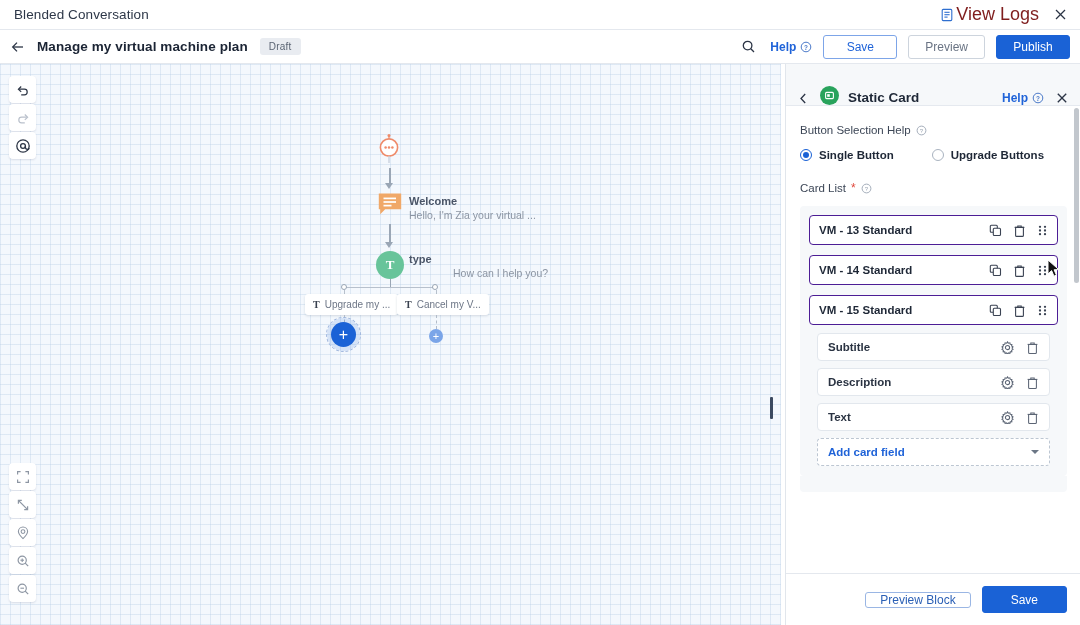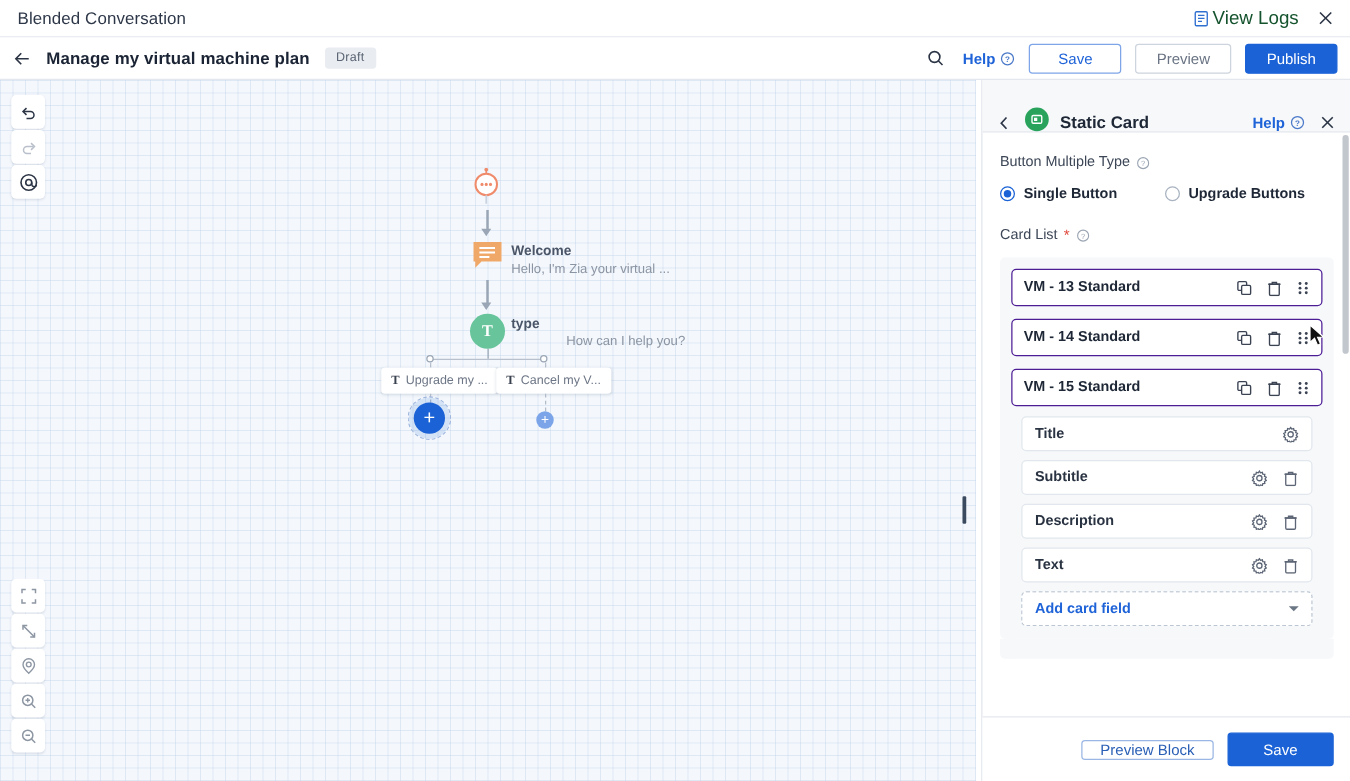--- a/index.html
+++ b/index.html
@@ -20,21 +20,21 @@
   .titlebar-name {
     margin-left: 14px;
     font-size: 13.5px; color: #2d3748; letter-spacing: .1px;
   }
   .titlebar-right {
     margin-left: auto; display: flex; align-items: center; gap: 14px;
     padding-right: 12px;
   }
   .viewlogs {
     display: flex; align-items: center; gap: 2px;
-    font-size: 15px; color: #14532d; cursor: pointer;
+    font-size: 18px; color: #7f1d1d; cursor: pointer;
   }
   .close-x { color: #2d3748; cursor: pointer; display:flex; }
 
   
   .subbar {
     position: absolute; top: 30px; left: 0; width: 1080px; height: 34px;
     background: #ffffff;
     border-bottom: 1px solid #e4e8ee;
     display: flex; align-items: center;
   }
@@ -479,21 +479,21 @@
           <line x1="11.2" y1="2.8" x2="2.8" y2="11.2" stroke="#2b3445" stroke-width="1.3"></line>
         </svg>
       </div>
     </div>
   </div>
 
   <div class="panel-body">
     <div class="panel-scroll">
 
       <div class="field-label">
-        <span>Button Multiple Type</span>
+        <span>Button Selection Help</span>
         <span style="display:flex">
           <svg width="11" height="11" viewBox="0 0 11 11" fill="none">
             <circle cx="5.5" cy="5.5" r="4.4" stroke="#9aa4b2" stroke-width=".9"></circle>
             <text x="5.5" y="8" font-size="6" fill="#9aa4b2" text-anchor="middle" font-family="Liberation Sans, sans-serif">?</text>
           </svg>
         </span>
       </div>
 
       <div class="radio-row">
         <div class="radio-item">
@@ -601,31 +601,20 @@
                   <circle cx="8" cy="6.5" r="1.15" fill="currentColor"></circle>
                 <circle cx="3" cy="10.2" r="1.15" fill="currentColor"></circle>
                   <circle cx="8" cy="10.2" r="1.15" fill="currentColor"></circle>
               </svg>
             </span>
           </span>
         </div>
 
         <div class="subfields">
 
-          <div class="sub-item">
-            <span class="sub-name">Title</span>
-            <span class="sub-icons">
-              <span class="icn-g">
-                <svg width="13" height="13" viewBox="0 0 13 13" fill="none">
-                  <circle cx="6.5" cy="6.5" r="2.1" stroke="currentColor" stroke-width="1.05"></circle>
-                  <path d="M6.5 .9 l.85 1.35 1.55 -.45 .35 1.55 1.6 .1 -.25 1.58 1.4 .8 -.95 1.28 .95 1.28 -1.4 .8 .25 1.58 -1.6 .1 -.35 1.55 -1.55 -.45 -.85 1.35 -.85 -1.35 -1.55 .45 -.35 -1.55 -1.6 -.1 .25 -1.58 -1.4 -.8 .95 -1.28 -.95 -1.28 1.4 -.8 -.25 -1.58 1.6 -.1 .35 -1.55 1.55 .45 Z" stroke="currentColor" stroke-width="1.05" fill="none"></path>
-                </svg>
-              </span>
-            </span>
-          </div>
 
           <div class="sub-item">
             <span class="sub-name">Subtitle</span>
             <span class="sub-icons">
               <span class="icn-g">
                 <svg width="13" height="13" viewBox="0 0 13 13" fill="none">
                   <circle cx="6.5" cy="6.5" r="2.1" stroke="currentColor" stroke-width="1.05"></circle>
                   <path d="M6.5 .9 l.85 1.35 1.55 -.45 .35 1.55 1.6 .1 -.25 1.58 1.4 .8 -.95 1.28 .95 1.28 -1.4 .8 .25 1.58 -1.6 .1 -.35 1.55 -1.55 -.45 -.85 1.35 -.85 -1.35 -1.55 .45 -.35 -1.55 -1.6 -.1 .25 -1.58 -1.4 -.8 .95 -1.28 -.95 -1.28 1.4 -.8 -.25 -1.58 1.6 -.1 .35 -1.55 1.55 .45 Z" stroke="currentColor" stroke-width="1.05" fill="none"></path>
                 </svg>
               </span>

